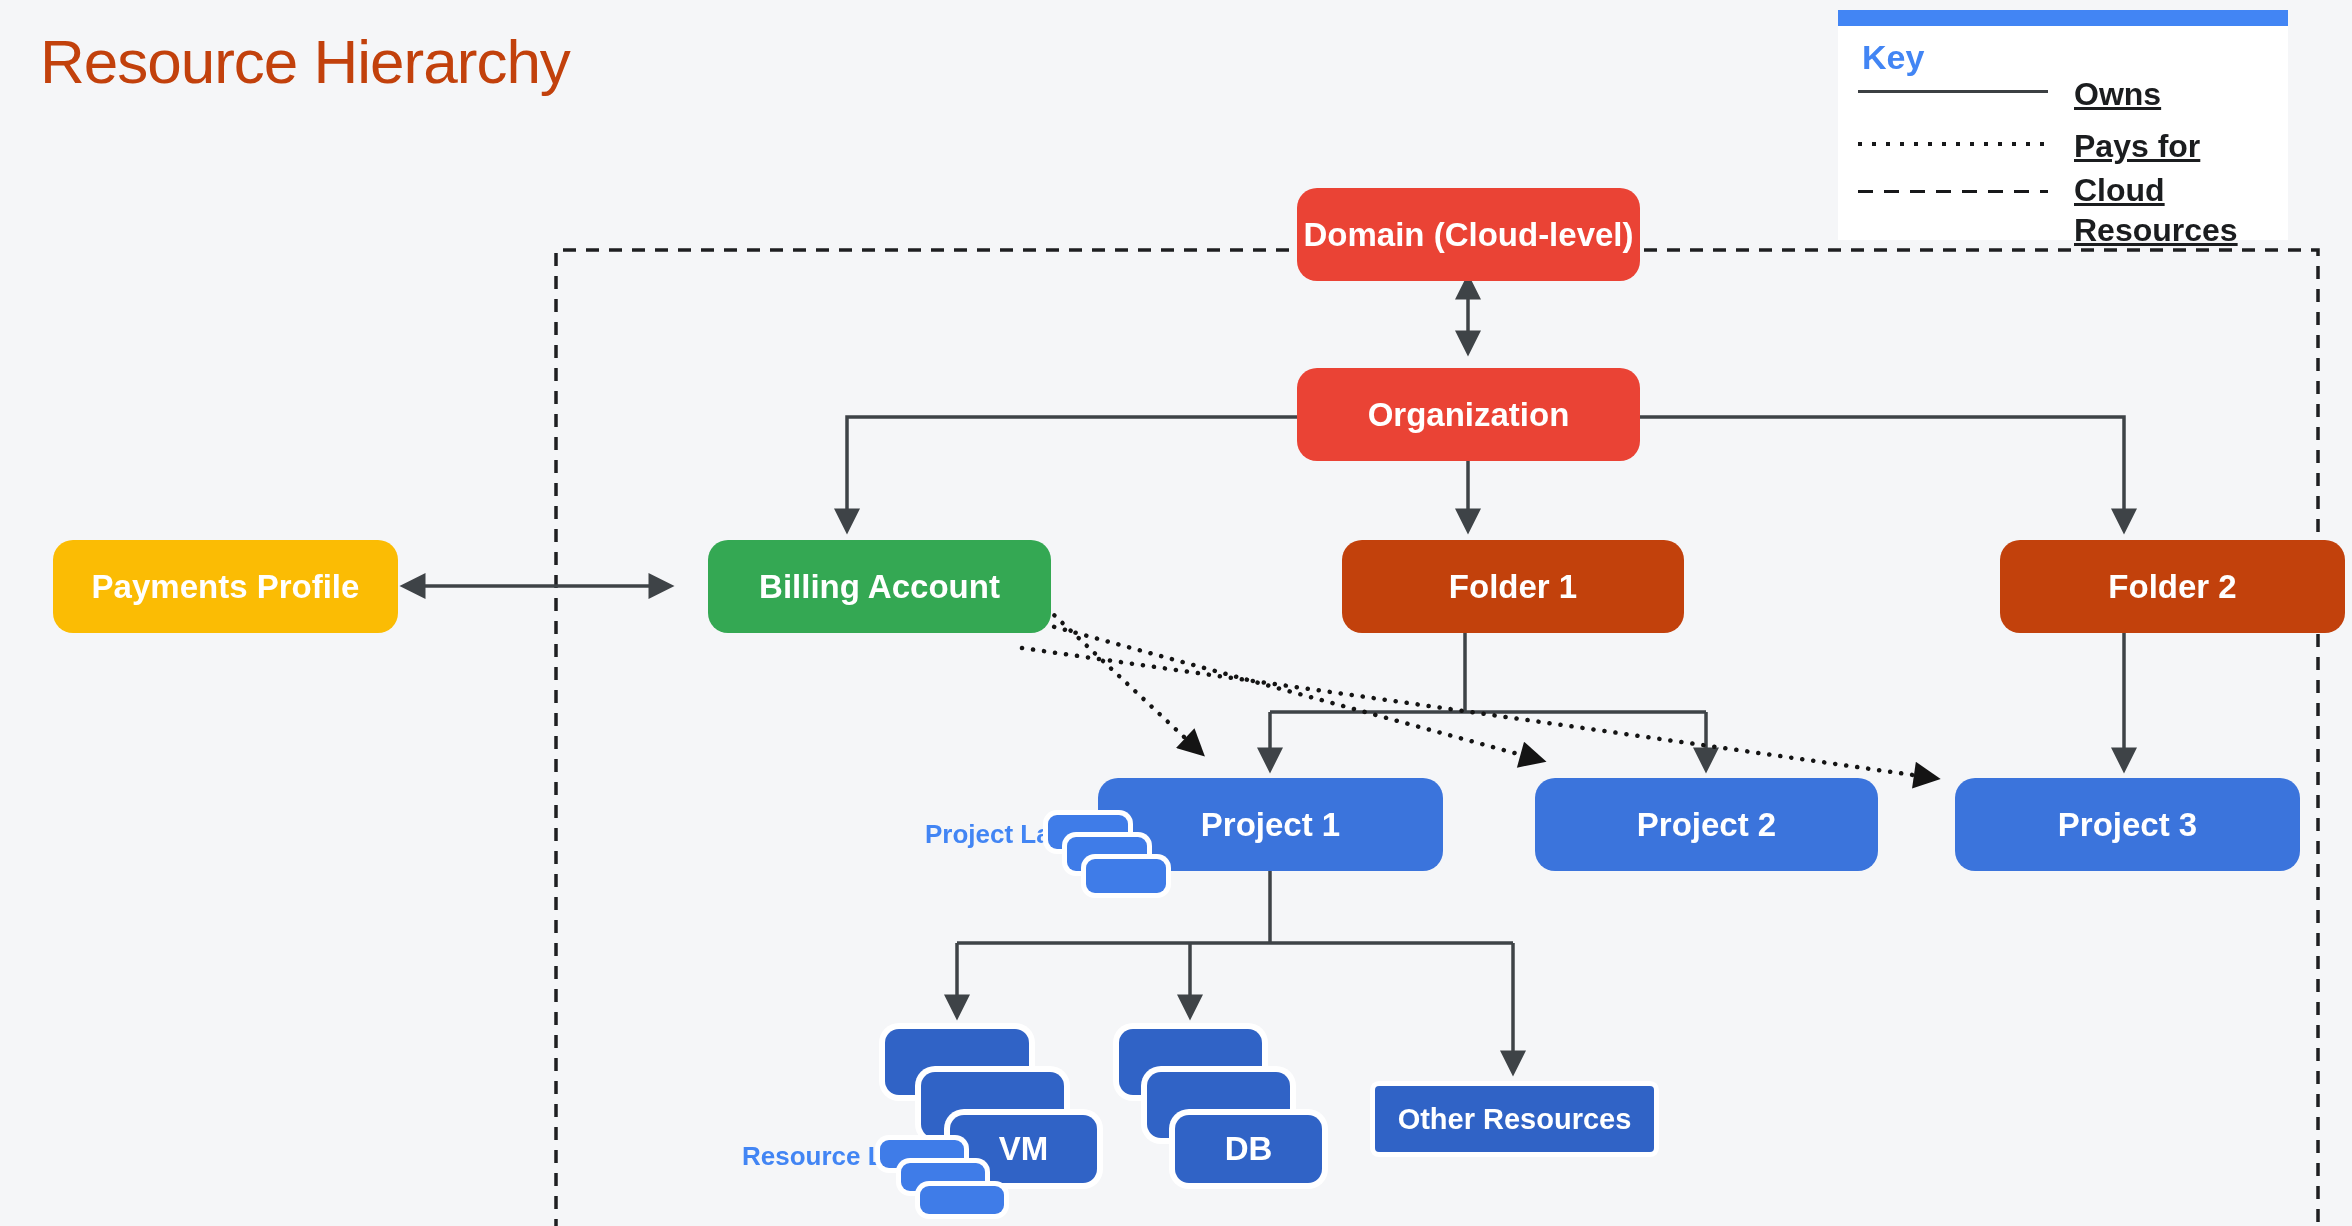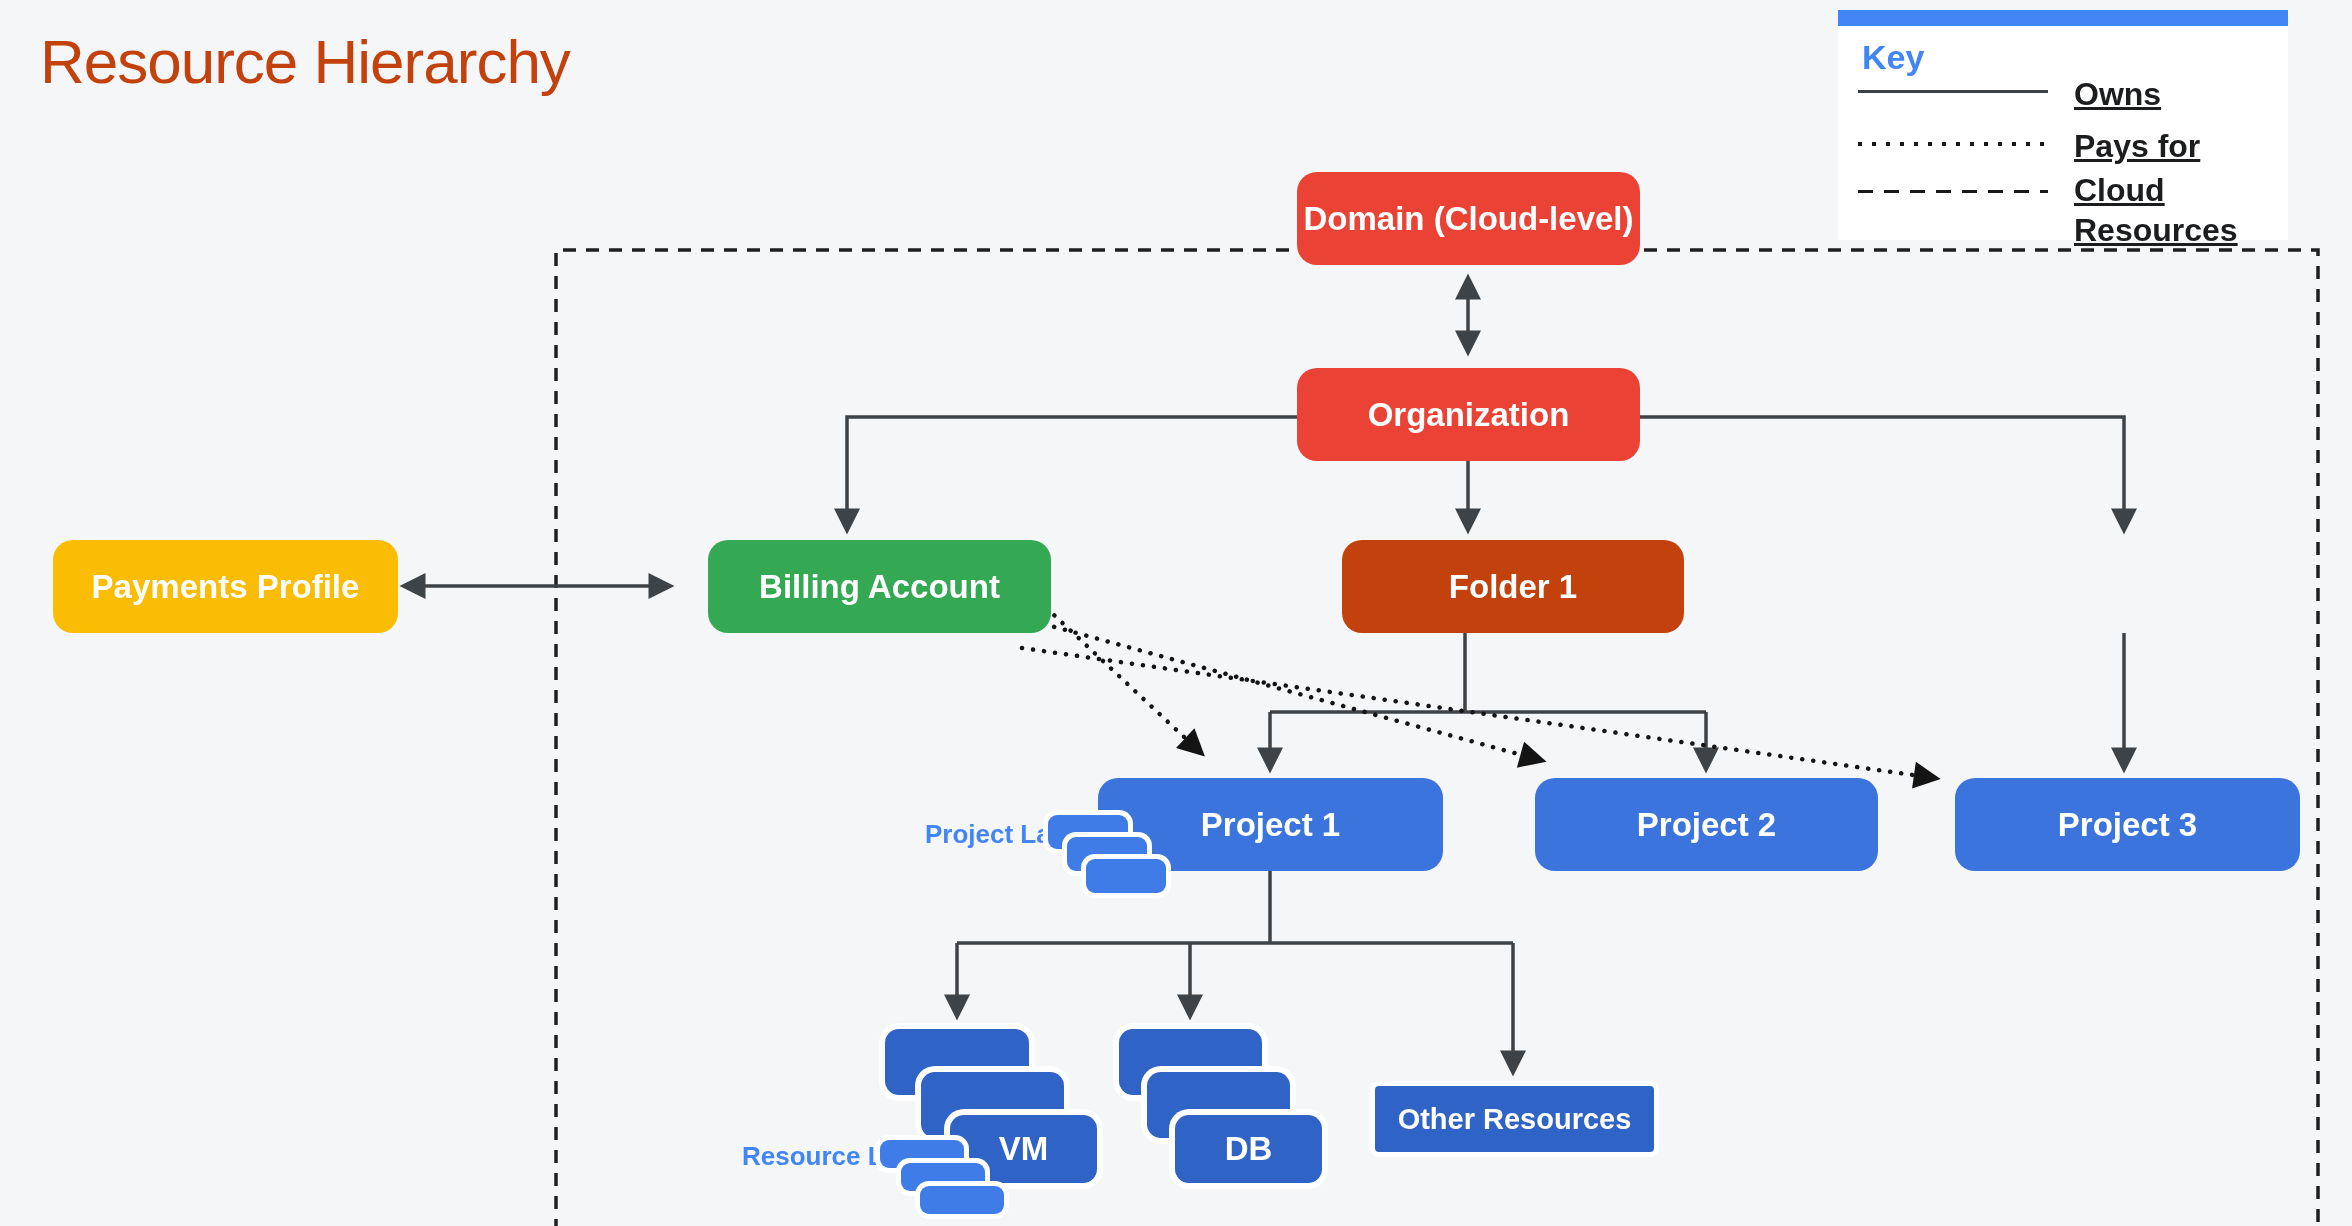--- a/index.html
+++ b/index.html
@@ -99,30 +99,31 @@
     <div class="legend-bar"></div>
     <div class="legend-title">Key</div>
     <div class="legend-line solid" style="top:80px"></div>
     <div class="legend-line dotted" style="top:132px"></div>
     <div class="legend-line dashed" style="top:180px"></div>
     <div class="legend-label" style="top:64px">Owns</div>
     <div class="legend-label" style="top:116px">Pays for</div>
     <div class="legend-label" style="top:160px;width:170px">Cloud Resources</div>
   </div>
 
-  <div class="node red" style="left:1297px;top:172px;width:343px;height:93px">Domain (Cloud-level)</div>
+  <div class="node red" style="left:1297px;top:188px;width:343px;height:93px">Domain (Cloud-level)</div>
 
   <div class="node red" style="left:1297px;top:368px;width:343px;height:93px">Organization</div>
 
   <div class="node yellow" style="left:53px;top:540px;width:345px;height:93px">Payments Profile</div>
 
   <div class="node green" style="left:708px;top:540px;width:343px;height:93px">Billing Account</div>
 
   <div class="node folder-blue" style="left:1294px;top:540px;width:342px;height:93px">Folder 1</div>
 
+  <div class="node folder-blue" style="left:1952px;top:540px;width:345px;height:93px">Folder 2</div>
 
   <div class="node project-blue" style="left:1098px;top:778px;width:345px;height:93px">Project 1</div>
 
   <div class="node project-blue" style="left:1535px;top:778px;width:343px;height:93px">Project 2</div>
 
   <div class="node project-blue" style="left:1955px;top:778px;width:345px;height:93px">Project 3</div>
 
   <div class="side-label" style="left:925px;top:818px">Project Labels</div>
   <div class="chip z3" style="left:1048px;top:815px;width:80px;height:34px"></div>
   <div class="chip z3" style="left:1067px;top:837px;width:80px;height:34px"></div>

